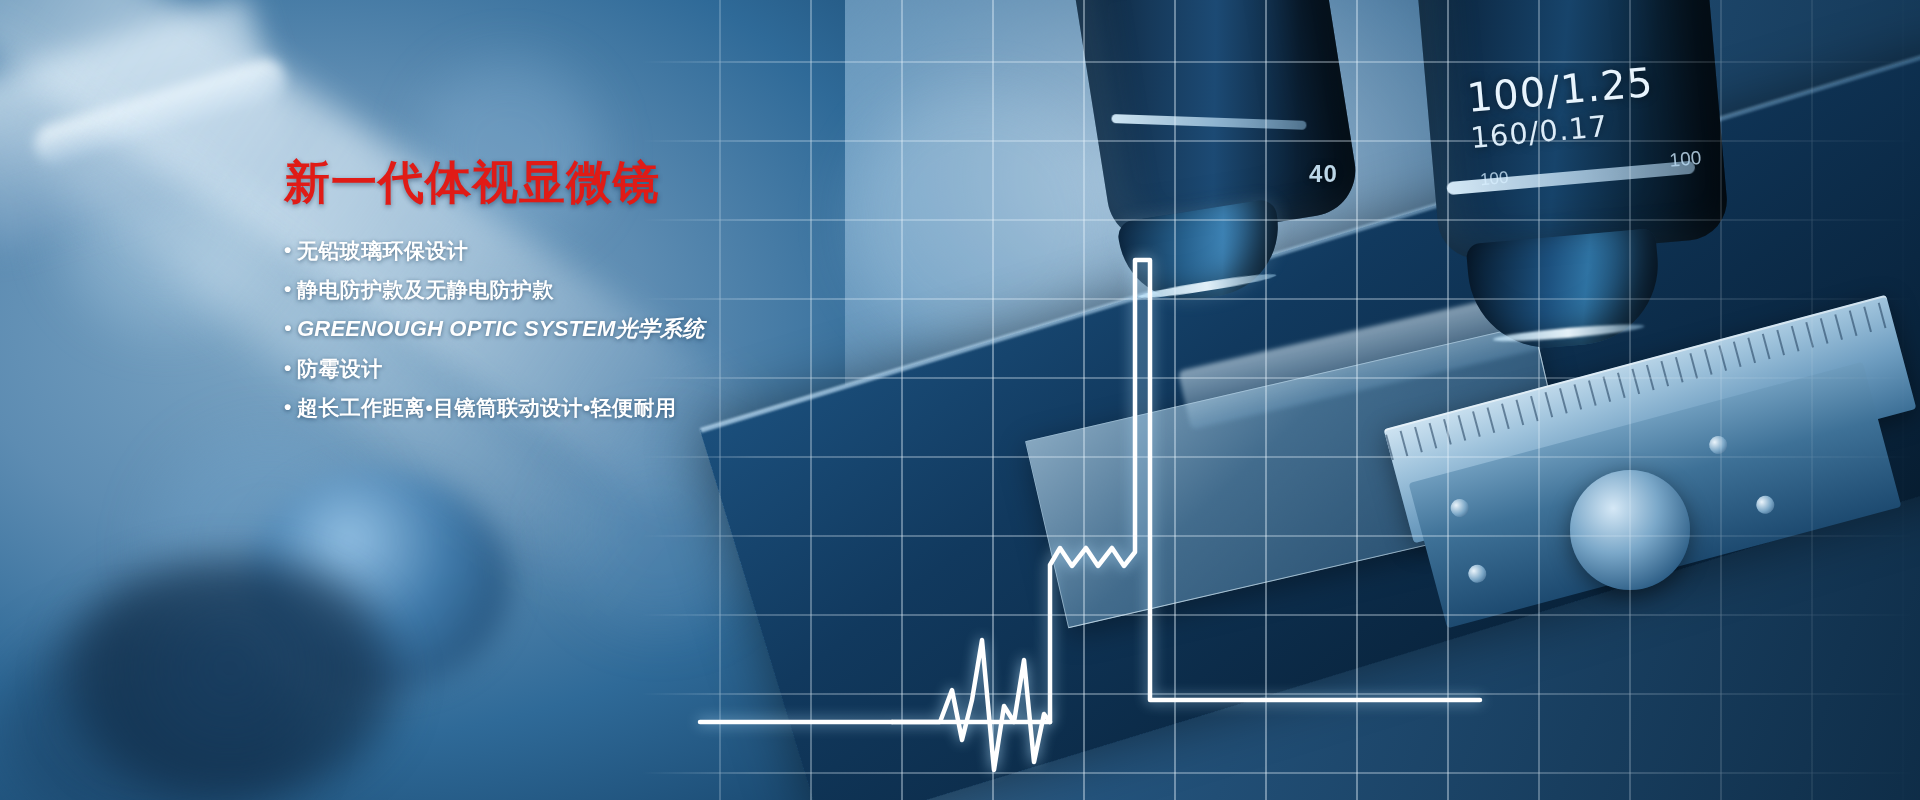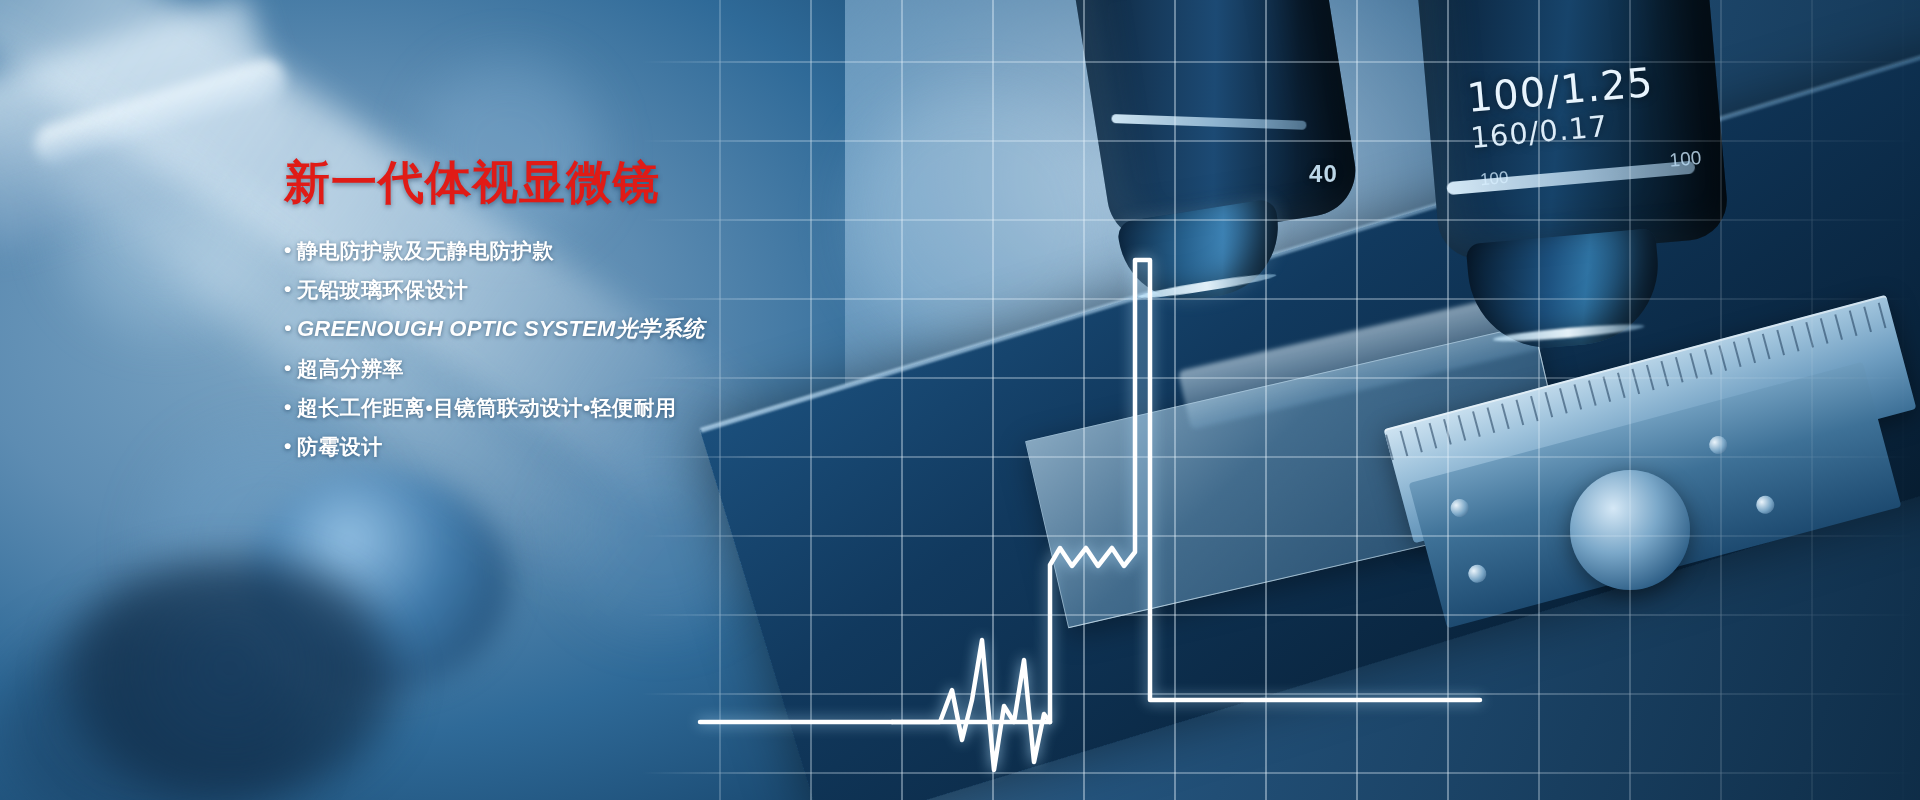--- a/index.html
+++ b/index.html
@@ -338,22 +338,21 @@
                L 1034 762
                L 1044 714
                L 1050 722"></path>
       <path d="M 892 722 L 700 722"></path>
     </g>
   </svg>
 
   <div class="copy">
     <h1 class="headline">新一代体视显微镜</h1>
     <ul class="bullets">
+      <li>无铅玻璃环保设计</li>
       <li>静电防护款及无静电防护款</li>
-      <li>无铅玻璃环保设计</li>
       <li class="lat">GREENOUGH OPTIC SYSTEM光学系统</li>
-      <li>超高分辨率</li>
+      <li>防霉设计</li>
       <li>超长工作距离•目镜筒联动设计•轻便耐用</li>
-      <li>防霉设计</li>
     </ul>
   </div>
 
 </div>
 
 </body></html>

